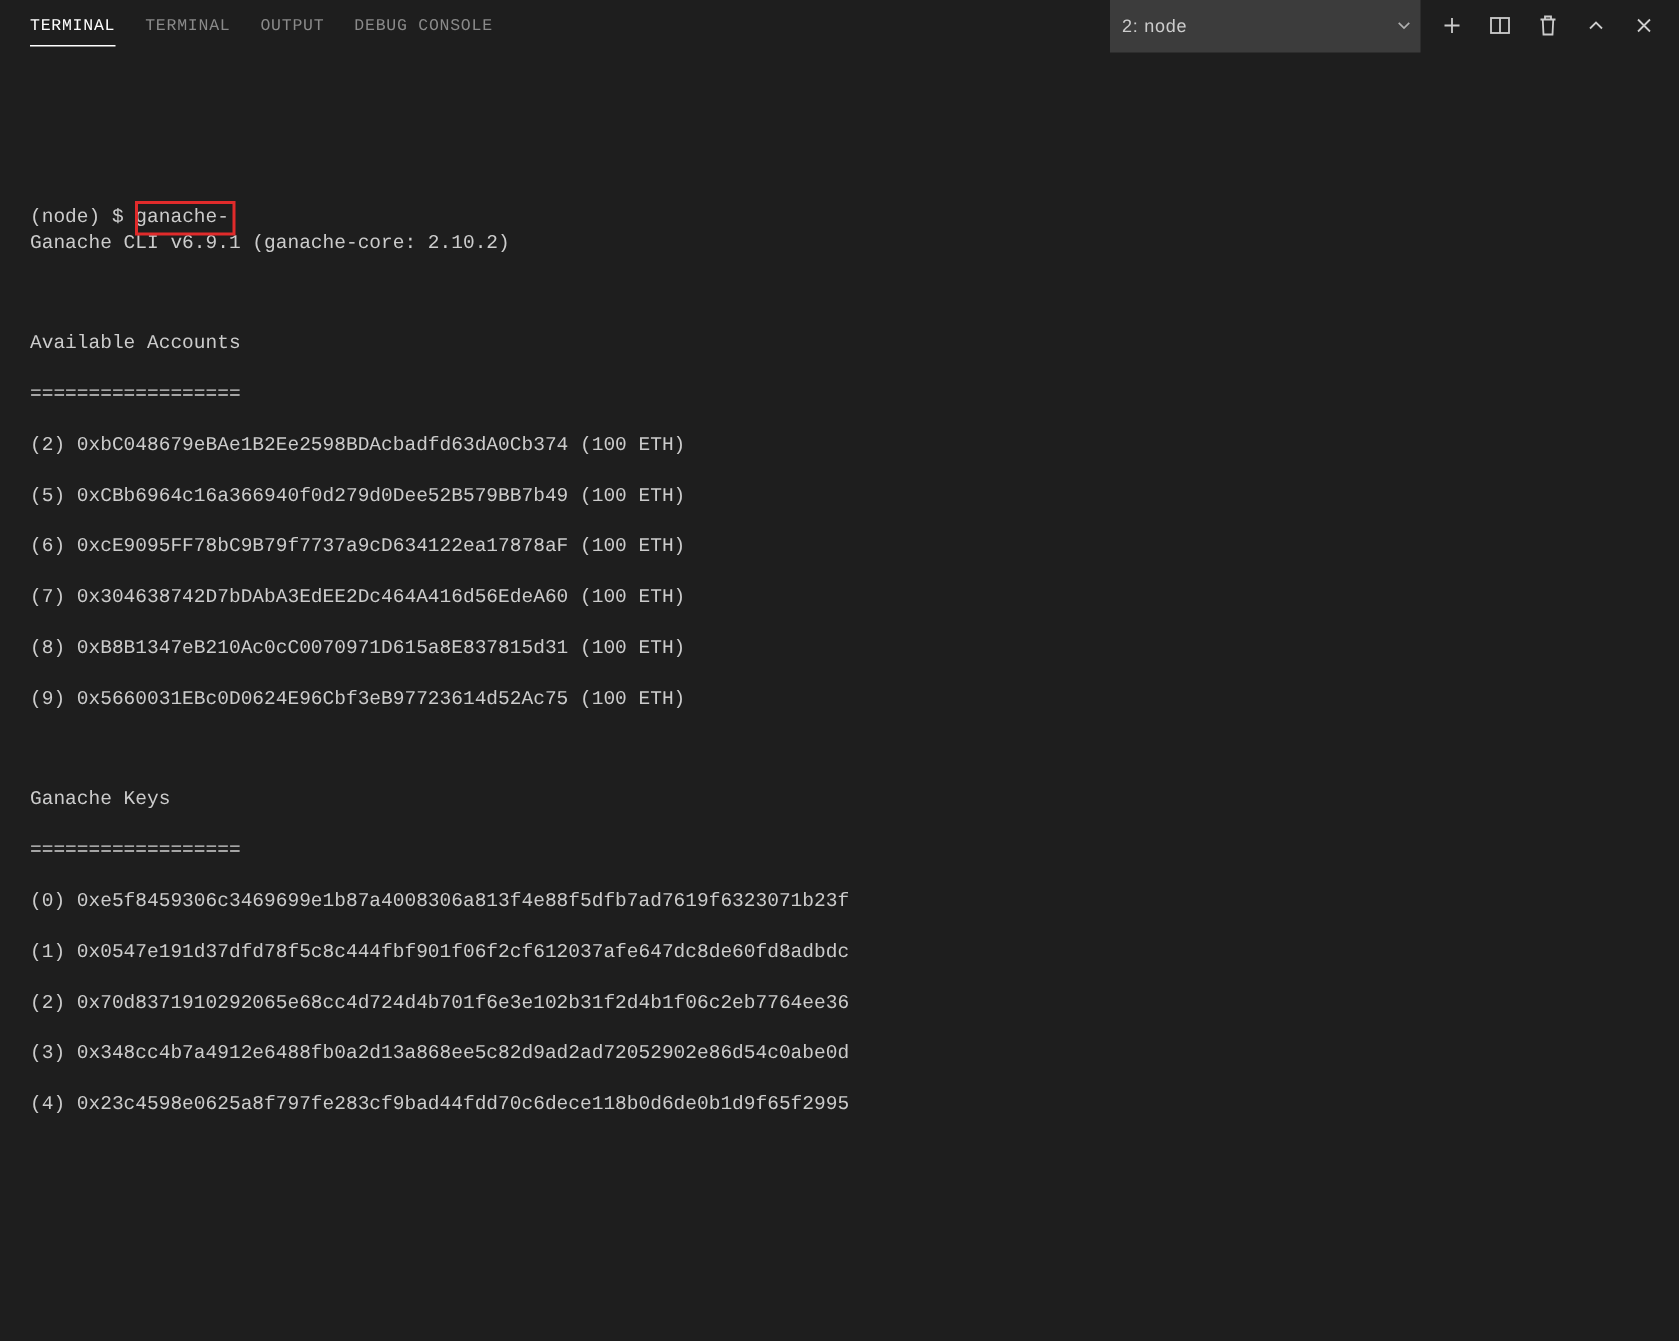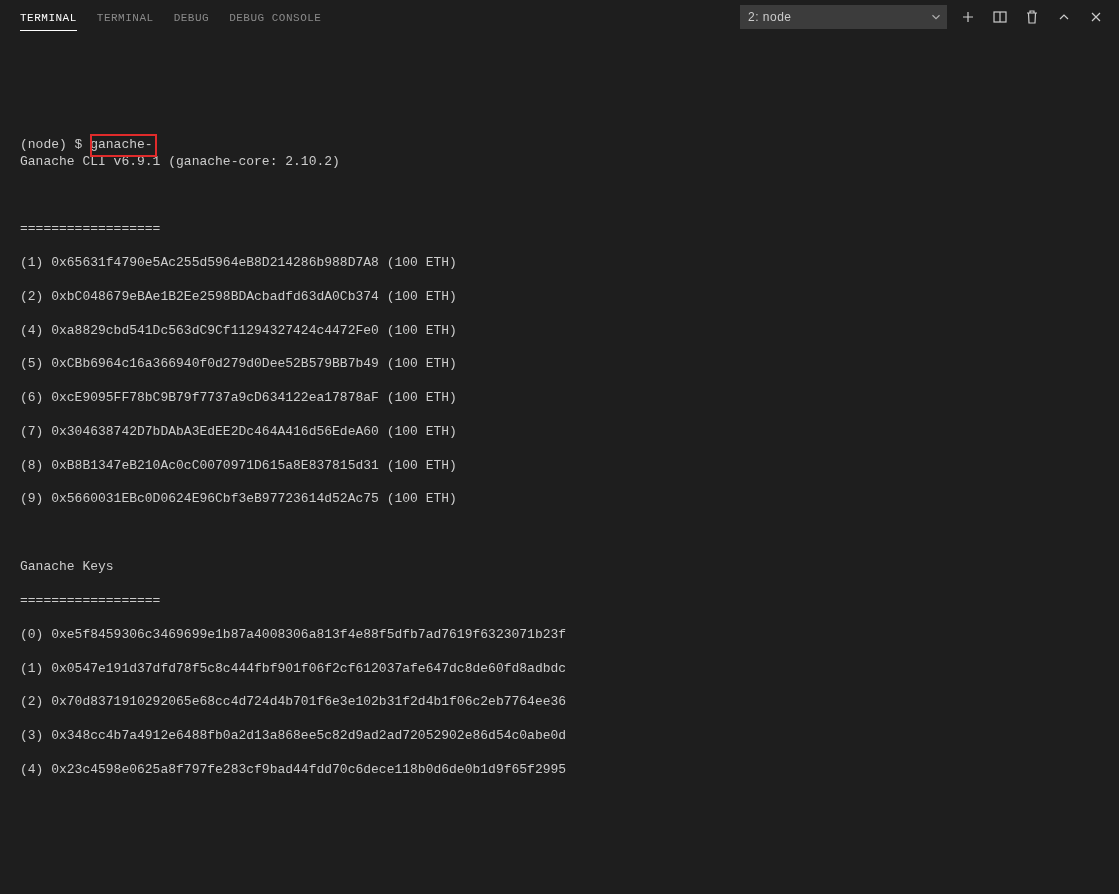--- a/index.html
+++ b/index.html
@@ -55,21 +55,21 @@
     gap: 10px;
   }
   .dropdown {
     display: flex;
     align-items: center;
     justify-content: space-between;
     background: var(--bg-dropdown);
     color: var(--fg);
     border: none;
     width: 195px;
-    height: 24px;
+    height: 36px;
     padding: 0 4px 0 8px;
     font-size: 12px;
     font-family: -apple-system, BlinkMacSystemFont, "Segoe UI", sans-serif;
     cursor: pointer;
   }
   .dropdown .chev {
     opacity: 0.8;
     fill: var(--fg);
   }
   .icon-btn {
@@ -107,21 +107,21 @@
   .row { display: block; }
   .blank { height: 17px; }
 </style>
 </head>
 <body>
 
 <div class="panel-header">
   <div class="tabs">
     <div class="tab active">TERMINAL</div>
     <div class="tab">TERMINAL</div>
-    <div class="tab">DEBUG</div>
+    <div class="tab">OUTPUT</div>
     <div class="tab">DEBUG CONSOLE</div>
   </div>
   <div class="header-right">
     <div class="dropdown">
       <span>2: node</span>
       <svg class="chev" width="14" height="14" viewBox="0 0 16 16">
           <path d="M4 6 L8 10 L12 6" stroke="#ccc" fill="none" stroke-width="1.3"></path>
         </svg>
     </div>
     <div class="icon-btn">
@@ -152,24 +152,23 @@
     </div>
   </div>
 </div>
 
 <div class="terminal">
 <div class="blank"></div>
 <div class="blank"></div>
 <span class="prompt-line"><span>(node) $ </span><span>ganache-</span><span class="hl-box" style="left:70px;width:63px"></span></span>
 <span class="row">Ganache CLI v6.9.1 (ganache-core: 2.10.2)</span>
 <div class="blank"></div>
+<span class="row">Available Accounts</span>
 <span class="row">==================</span>
-<span class="row">(1) 0x65631f4790e5Ac255d5964eB8D214286b988D7A8 (100 ETH)</span>
 <span class="row">(2) 0xbC048679eBAe1B2Ee2598BDAcbadfd63dA0Cb374 (100 ETH)</span>
-<span class="row">(4) 0xa8829cbd541Dc563dC9Cf11294327424c4472Fe0 (100 ETH)</span>
 <span class="row">(5) 0xCBb6964c16a366940f0d279d0Dee52B579BB7b49 (100 ETH)</span>
 <span class="row">(6) 0xcE9095FF78bC9B79f7737a9cD634122ea17878aF (100 ETH)</span>
 <span class="row">(7) 0x304638742D7bDAbA3EdEE2Dc464A416d56EdeA60 (100 ETH)</span>
 <span class="row">(8) 0xB8B1347eB210Ac0cC0070971D615a8E837815d31 (100 ETH)</span>
 <span class="row">(9) 0x5660031EBc0D0624E96Cbf3eB97723614d52Ac75 (100 ETH)</span>
 <div class="blank"></div>
 <span class="row">Ganache Keys</span>
 <span class="row">==================</span>
 <span class="row">(0) 0xe5f8459306c3469699e1b87a4008306a813f4e88f5dfb7ad7619f6323071b23f</span>
 <span class="row">(1) 0x0547e191d37dfd78f5c8c444fbf901f06f2cf612037afe647dc8de60fd8adbdc</span>

